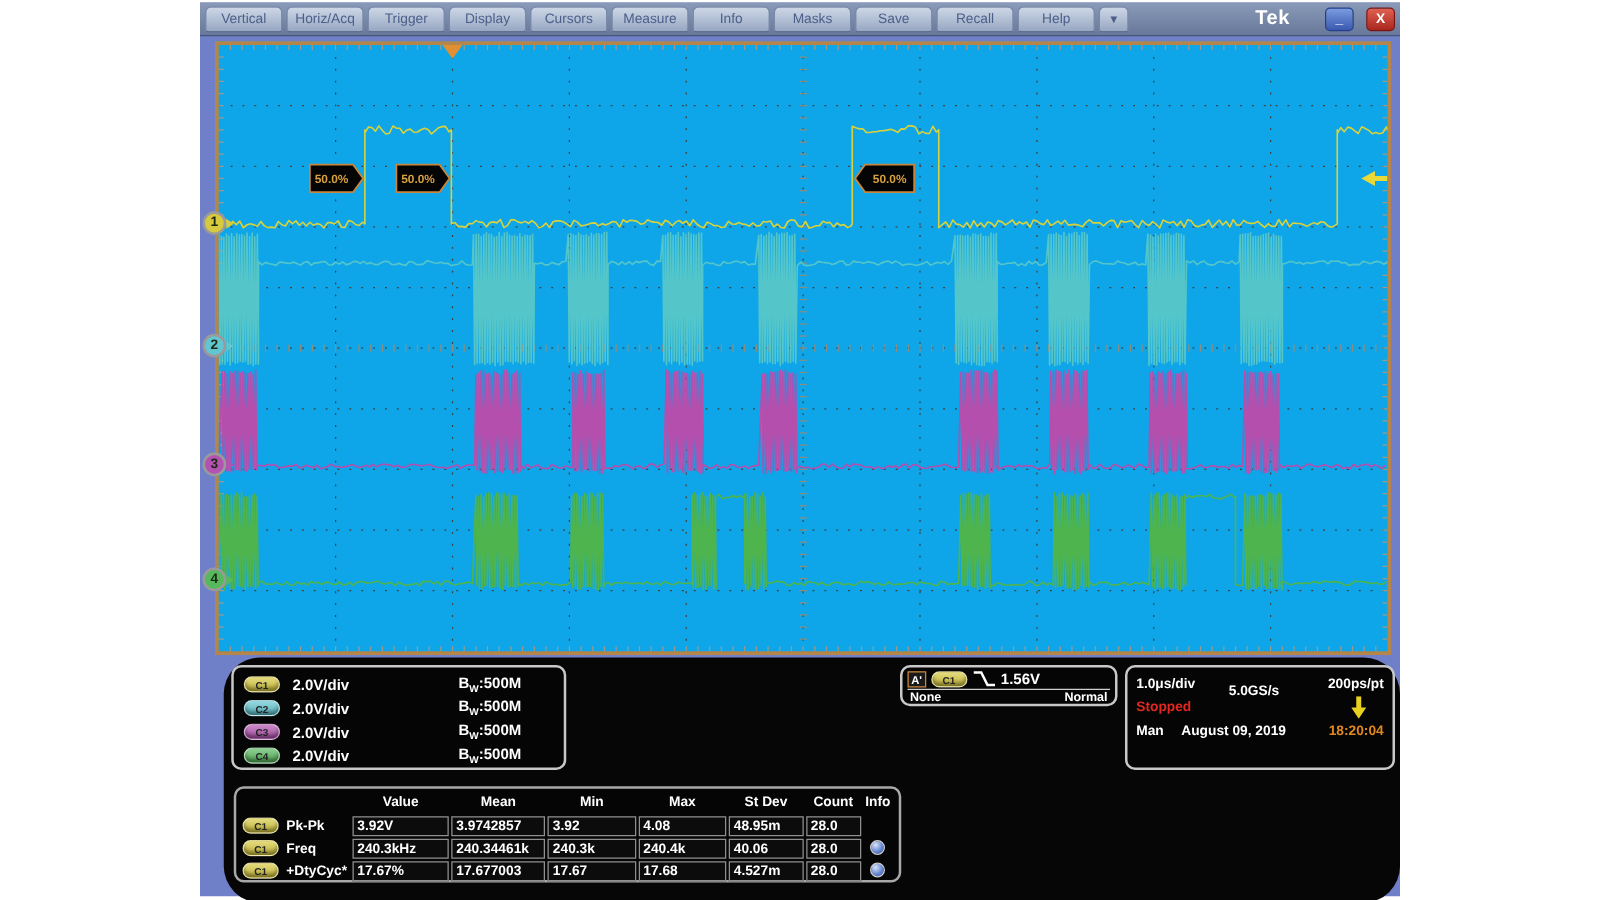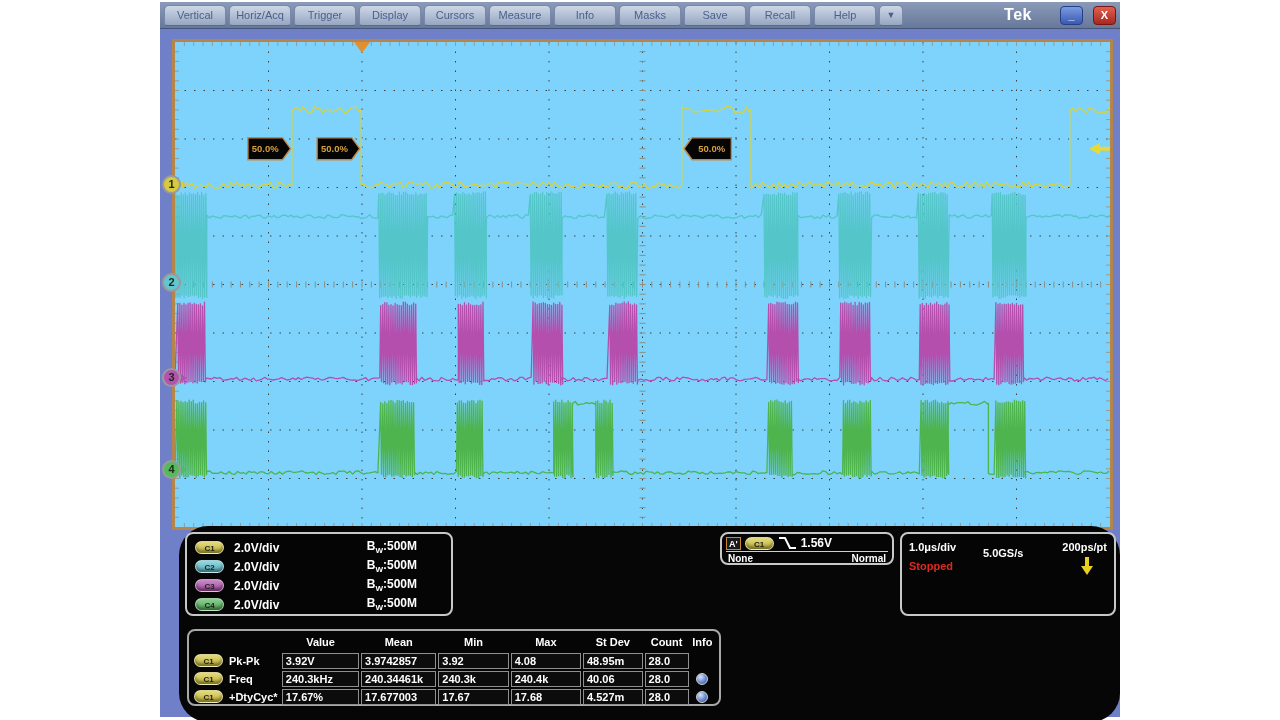--- a/index.html
+++ b/index.html
@@ -17,22 +17,22 @@
           color:#4c5f8a; font-size:11px; font-family:"Liberation Sans",sans-serif; padding:0; cursor:default; }
   .mbtn.small { width:24px; font-size:9px; }
   .menubar-right { margin-left:auto; display:flex; align-items:center; gap:10px; }
   .tek { color:#ffffff; font-weight:bold; font-size:16px; letter-spacing:0.5px; margin-right:18px; }
   .winbtn { width:23px; height:19px; border-radius:4px; border:1px solid #24408a; color:#fff;
             font-weight:bold; font-size:11px; line-height:15px; padding:0; }
   .win-min { background:linear-gradient(#7a9ae0,#3a5ab0); }
   .win-close { background:linear-gradient(#e06050,#a82820); border-color:#7a1410; }
 
   
-  .grid-box { position:absolute; left:12px; top:37px; width:941px; height:491px;
-              border:3px solid #b5854a; background:#7dd3fc; }
+  .grid-box { position:absolute; left:12px; top:31px; width:941px; height:491px;
+              border:3px solid #b5854a; background:#0ea5e9; }
   .grid-box svg { position:absolute; left:0; top:0; }
   .ch-marker { position:absolute; left:-13px; width:19px; height:19px; border-radius:50%;
                border:2px solid #9a9a9a; color:#1c2a14; font-size:11px; font-weight:bold;
                text-align:center; line-height:15px; z-index:5; }
   .ch-marker .arrow { position:absolute; left:17px; top:4px; width:0; height:0;
                       border-top:4px solid transparent; border-bottom:4px solid transparent; }
 
   
   .readout { position:absolute; left:19px; top:524px; width:941px; height:196px; background:#060606; color:#fff;border-radius:29px; }
   .panel { position:absolute; background:#050505; border:2px solid #c8c8c8; border-radius:8px; }
@@ -635,20 +635,25 @@
         <span class="hz-rate">5.0GS/s</span>
         <span class="hz-res">200ps/pt</span>
       </div>
       <div class="hz-row">
         <span class="stopped">Stopped</span>
         <svg class="dn-arrow" width="12" height="18">
           <rect x="4" y="0" width="4" height="10" fill="#e8d020"></rect>
           <polygon points="0,9 12,9 6,18" fill="#e8d020"></polygon>
         </svg>
       </div>
+      <div class="hz-row">
+        <span class="hz-mode">Man</span>
+        <span>August 09, 2019</span>
+        <span class="hz-time">18:20:04</span>
+      </div>
     </div>
 
     <div class="panel meas-table" id="meas-table">
         <div class="m-row m-head">
           <span class="m-label"></span>
           <span class="m-cell hc w-val" style="border: none; background: none; text-align: center;">Value</span>
           <span class="m-cell hc w-mean" style="border: none; background: none; text-align: center;">Mean</span>
           <span class="m-cell hc w-min" style="border: none; background: none; text-align: center;">Min</span>
           <span class="m-cell hc w-max" style="border: none; background: none; text-align: center;">Max</span>
           <span class="m-cell hc w-std" style="border: none; background: none; text-align: center;">St Dev</span>

